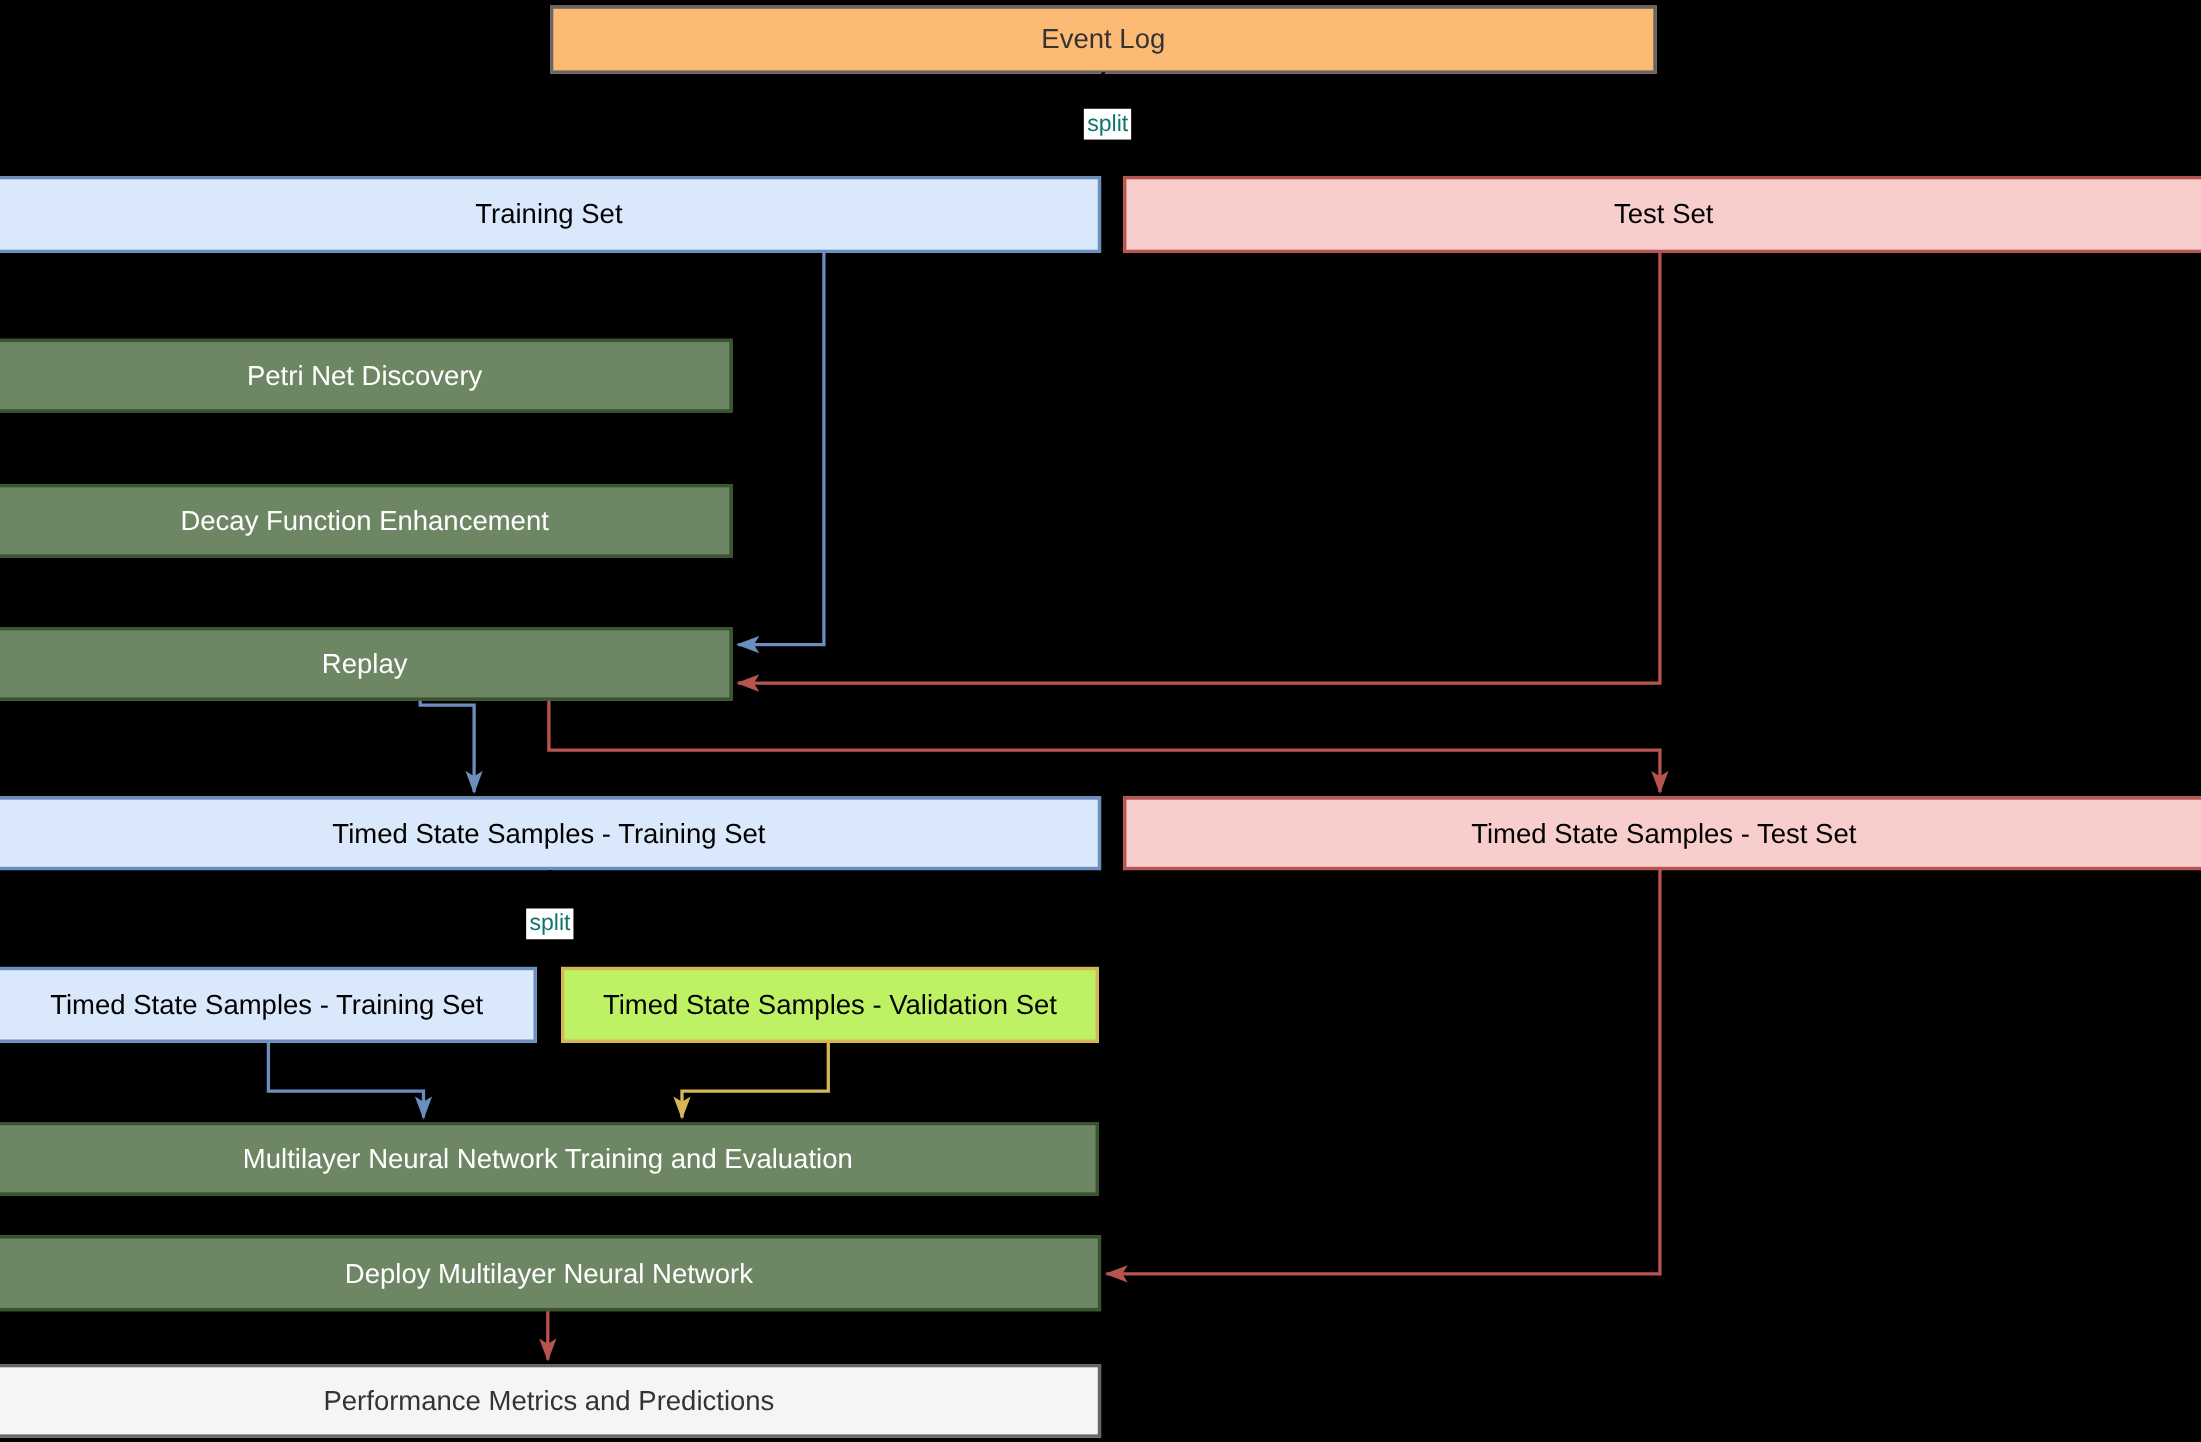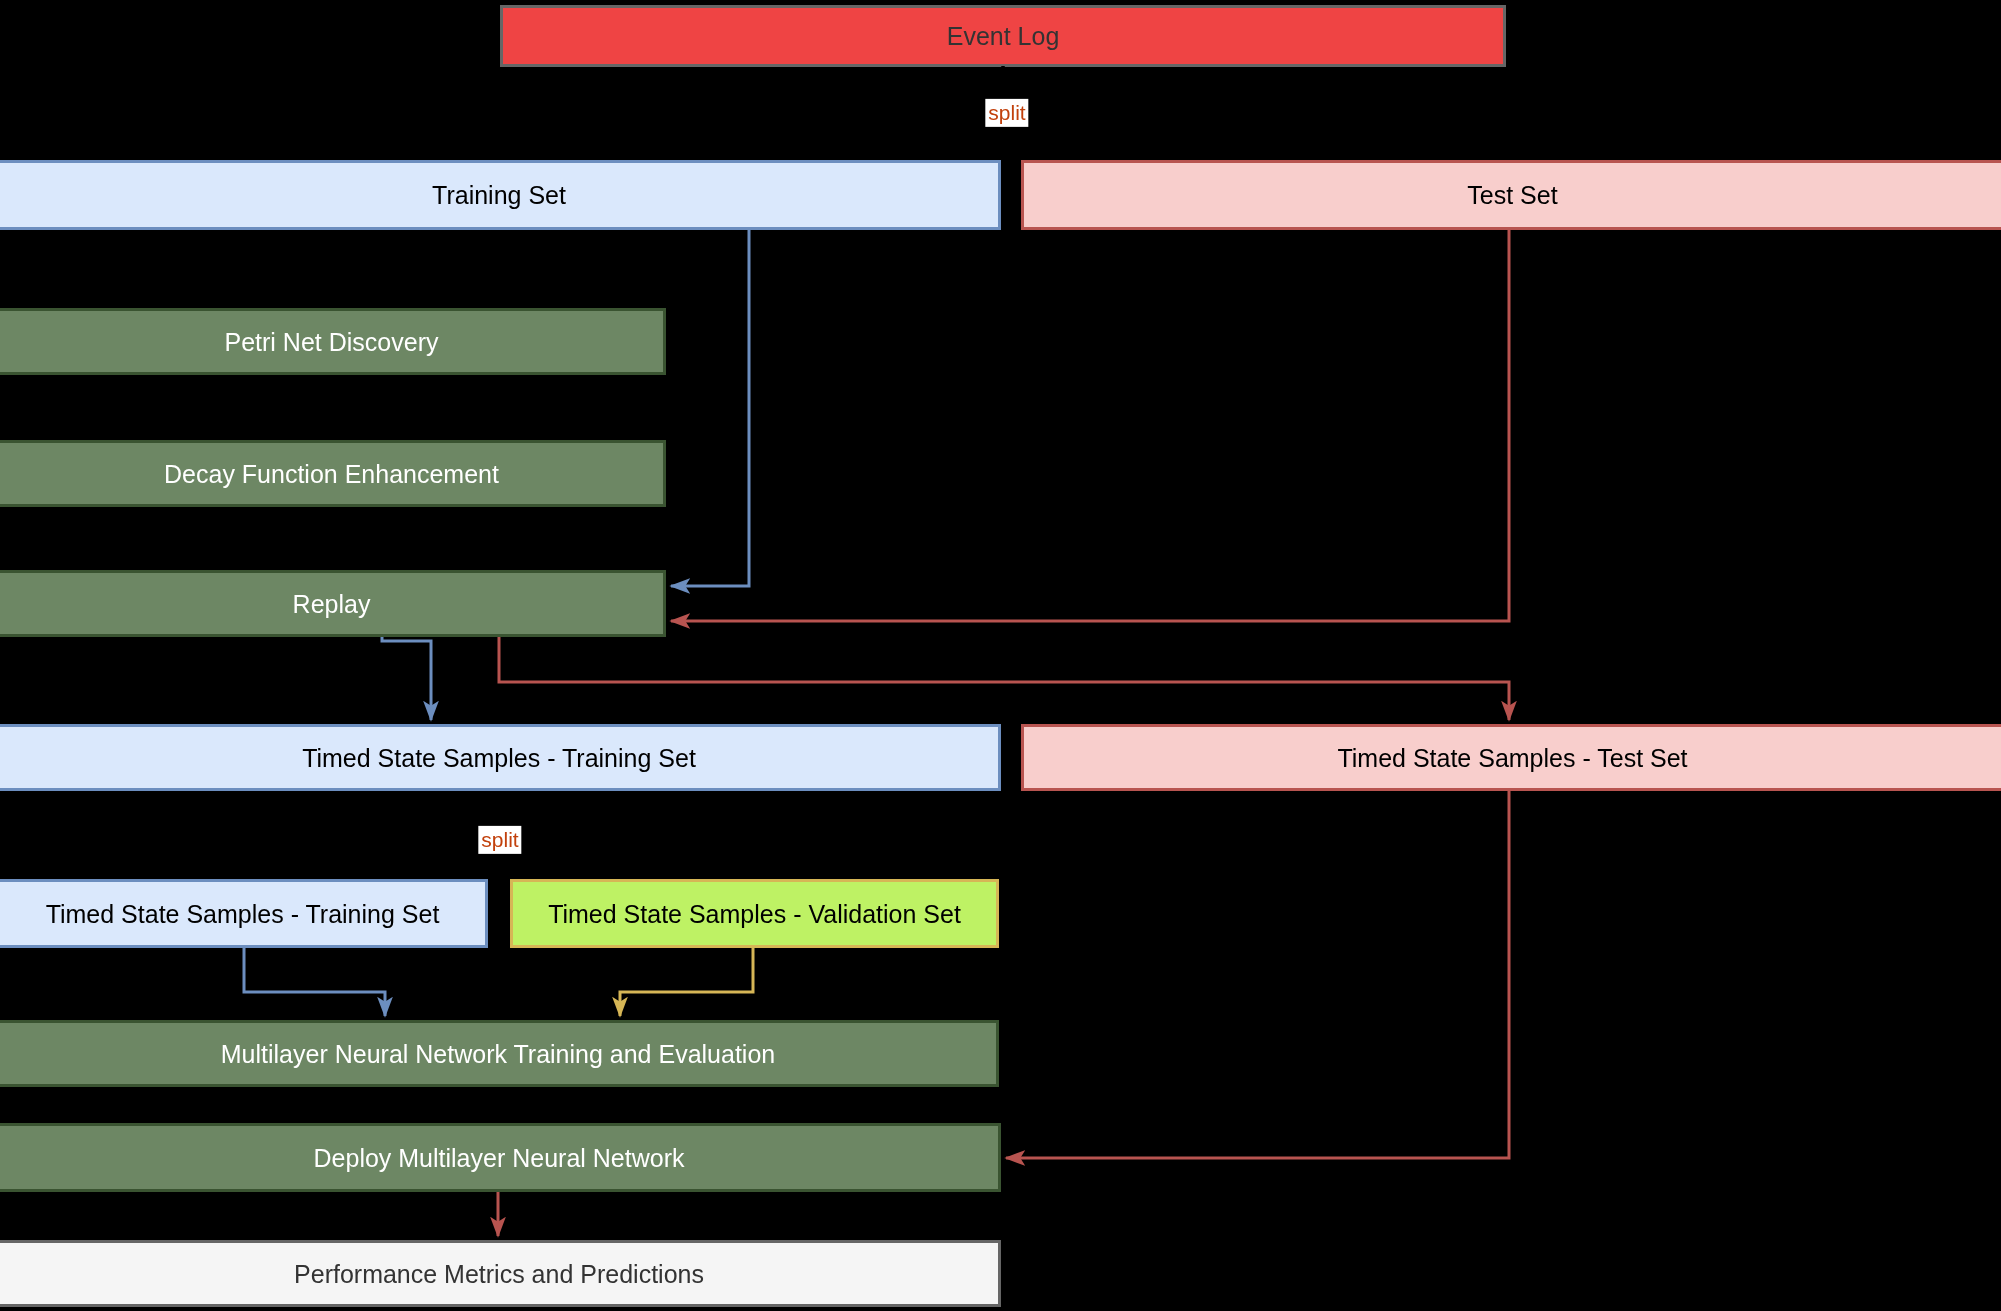--- a/index.html
+++ b/index.html
@@ -37,21 +37,21 @@
     width: 2001px;
     height: 1311px;
     z-index: 5;
     pointer-events: none;
   }
   #edge-layer polyline { pointer-events: stroke; }
   .edge-label {
     position: absolute;
     transform: translate(-50%, -50%);
     background: #ffffff;
-    color: #c2410c;
+    color: #0f766e;
     font-size: 21px;
     line-height: 1.25;
     padding: 1px 3px;
     z-index: 10;
     white-space: nowrap;
   }
 </style>
 </head>
 <body>
 
@@ -81,21 +81,21 @@
       <polyline points="498,1192 498,1236" fill="none" stroke="#b85450" stroke-width="3" marker-end="url(#arrow-red)"></polyline>
       <polyline points="1003,66 1003,140 498,140 498,157" fill="none" stroke="#000000" stroke-width="3" marker-end="url(#arrow-black)"></polyline>
       <polyline points="1003,66 1003,140 1509,140 1509,157" fill="none" stroke="#000000" stroke-width="3" marker-end="url(#arrow-black)"></polyline>
       <polyline points="333,235 333,304" fill="none" stroke="#000000" stroke-width="3" marker-end="url(#arrow-black)"></polyline>
       <polyline points="333,378 333,436" fill="none" stroke="#000000" stroke-width="3" marker-end="url(#arrow-black)"></polyline>
       <polyline points="325,510 325,566" fill="none" stroke="#000000" stroke-width="3" marker-end="url(#arrow-black)"></polyline>
       <polyline points="500,791 500,862 244,862 244,875" fill="none" stroke="#000000" stroke-width="3" marker-end="url(#arrow-black)"></polyline>
       <polyline points="500,791 500,862 753,862 753,875" fill="none" stroke="#000000" stroke-width="3" marker-end="url(#arrow-black)"></polyline>
       <polyline points="498,1090 498,1119" fill="none" stroke="#000000" stroke-width="3" marker-end="url(#arrow-black)"></polyline>
     </svg>
-<div class="node" style="left: 500px; top: 5px; width: 1006px; height: 62px; background: #ef4444; border-color: rgb(102, 102, 102); color: rgb(51, 51, 51);">Event Log</div>
+<div class="node" style="left: 500px; top: 5px; width: 1006px; height: 62px; background: #fdba74; border-color: rgb(102, 102, 102); color: rgb(51, 51, 51);">Event Log</div>
     <div class="node" style="left: -3px; top: 160px; width: 1004px; height: 70px; background: rgb(218, 232, 252); border-color: rgb(108, 142, 191); color: rgb(0, 0, 0);">Training Set</div>
     <div class="node" style="left: 1021px; top: 160px; width: 983px; height: 70px; background: rgb(248, 206, 204); border-color: rgb(184, 84, 80); color: rgb(0, 0, 0);">Test Set</div>
     <div class="node" style="left: -3px; top: 308px; width: 669px; height: 67px; background: rgb(109, 135, 100); border-color: rgb(58, 84, 49); color: rgb(255, 255, 255);">Petri Net Discovery</div>
     <div class="node" style="left: -3px; top: 440px; width: 669px; height: 67px; background: rgb(109, 135, 100); border-color: rgb(58, 84, 49); color: rgb(255, 255, 255);">Decay Function Enhancement</div>
     <div class="node" style="left: -3px; top: 570px; width: 669px; height: 67px; background: rgb(109, 135, 100); border-color: rgb(58, 84, 49); color: rgb(255, 255, 255);">Replay</div>
     <div class="node" style="left: -3px; top: 724px; width: 1004px; height: 67px; background: rgb(218, 232, 252); border-color: rgb(108, 142, 191); color: rgb(0, 0, 0);">Timed State Samples - Training Set</div>
     <div class="node" style="left: 1021px; top: 724px; width: 983px; height: 67px; background: rgb(248, 206, 204); border-color: rgb(184, 84, 80); color: rgb(0, 0, 0);">Timed State Samples - Test Set</div>
     <div class="node" style="left: -3px; top: 879px; width: 491px; height: 69px; background: rgb(218, 232, 252); border-color: rgb(108, 142, 191); color: rgb(0, 0, 0);">Timed State Samples - Training Set</div>
     <div class="node" style="left: 510px; top: 879px; width: 489px; height: 69px; background: #bef264; border-color: rgb(214, 182, 86); color: rgb(0, 0, 0);">Timed State Samples - Validation Set</div>
     <div class="node" style="left: -3px; top: 1020px; width: 1002px; height: 67px; background: rgb(109, 135, 100); border-color: rgb(58, 84, 49); color: rgb(255, 255, 255);">Multilayer Neural Network Training and Evaluation</div>

